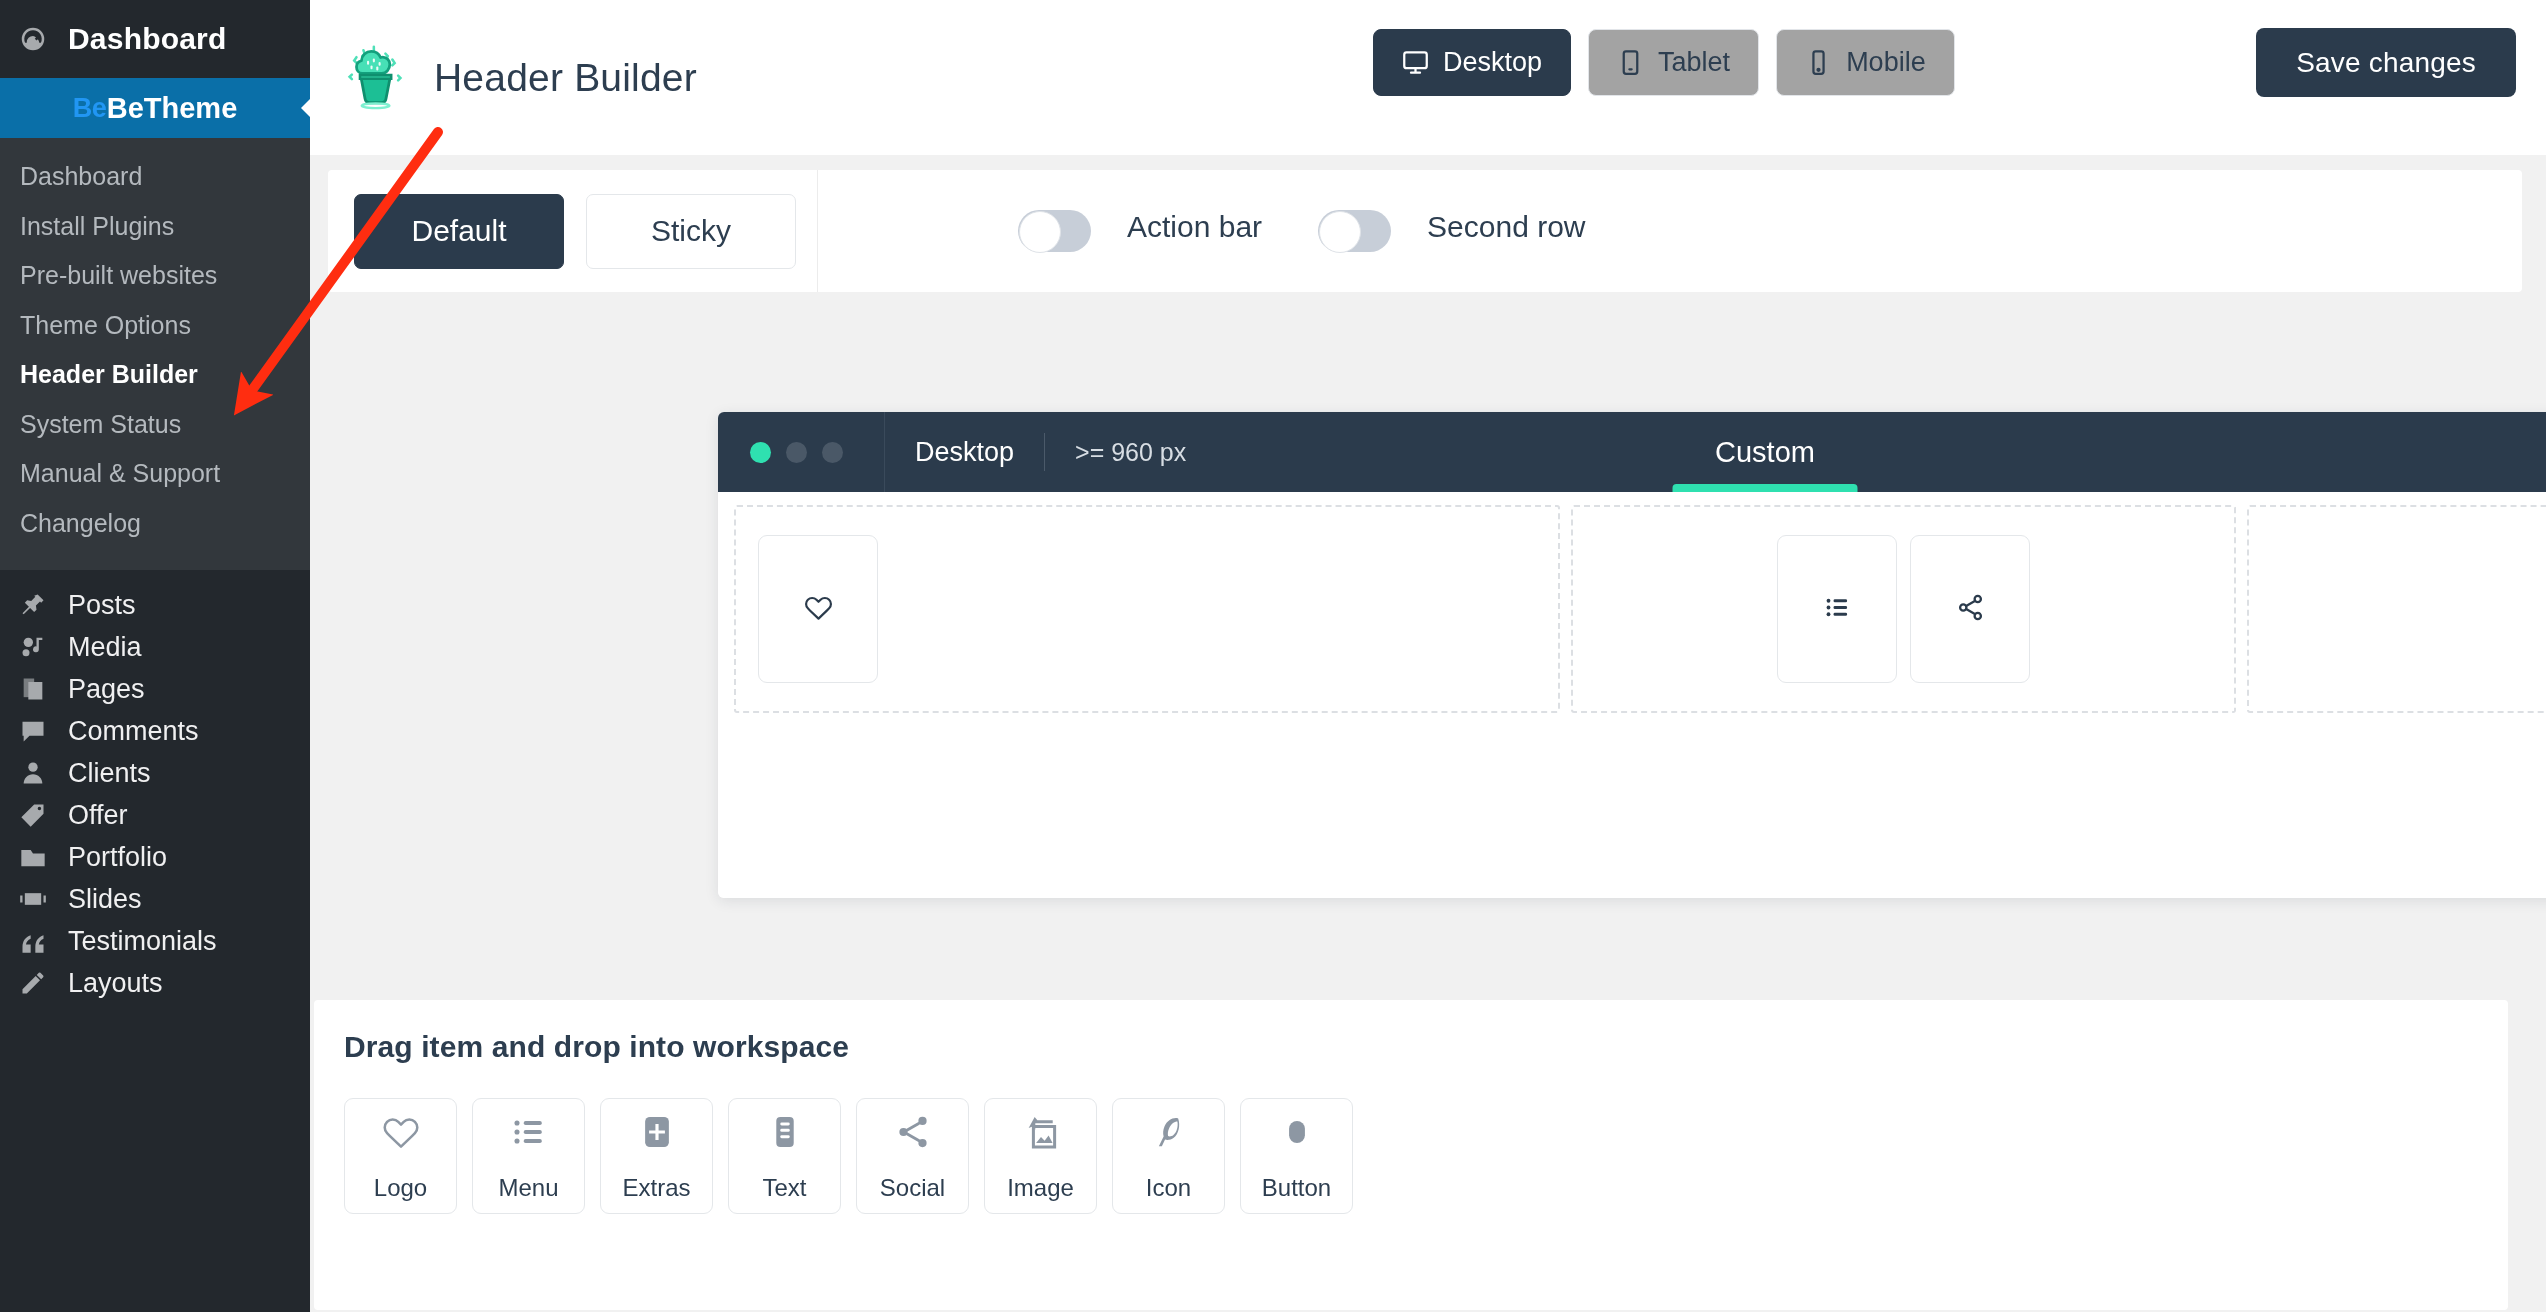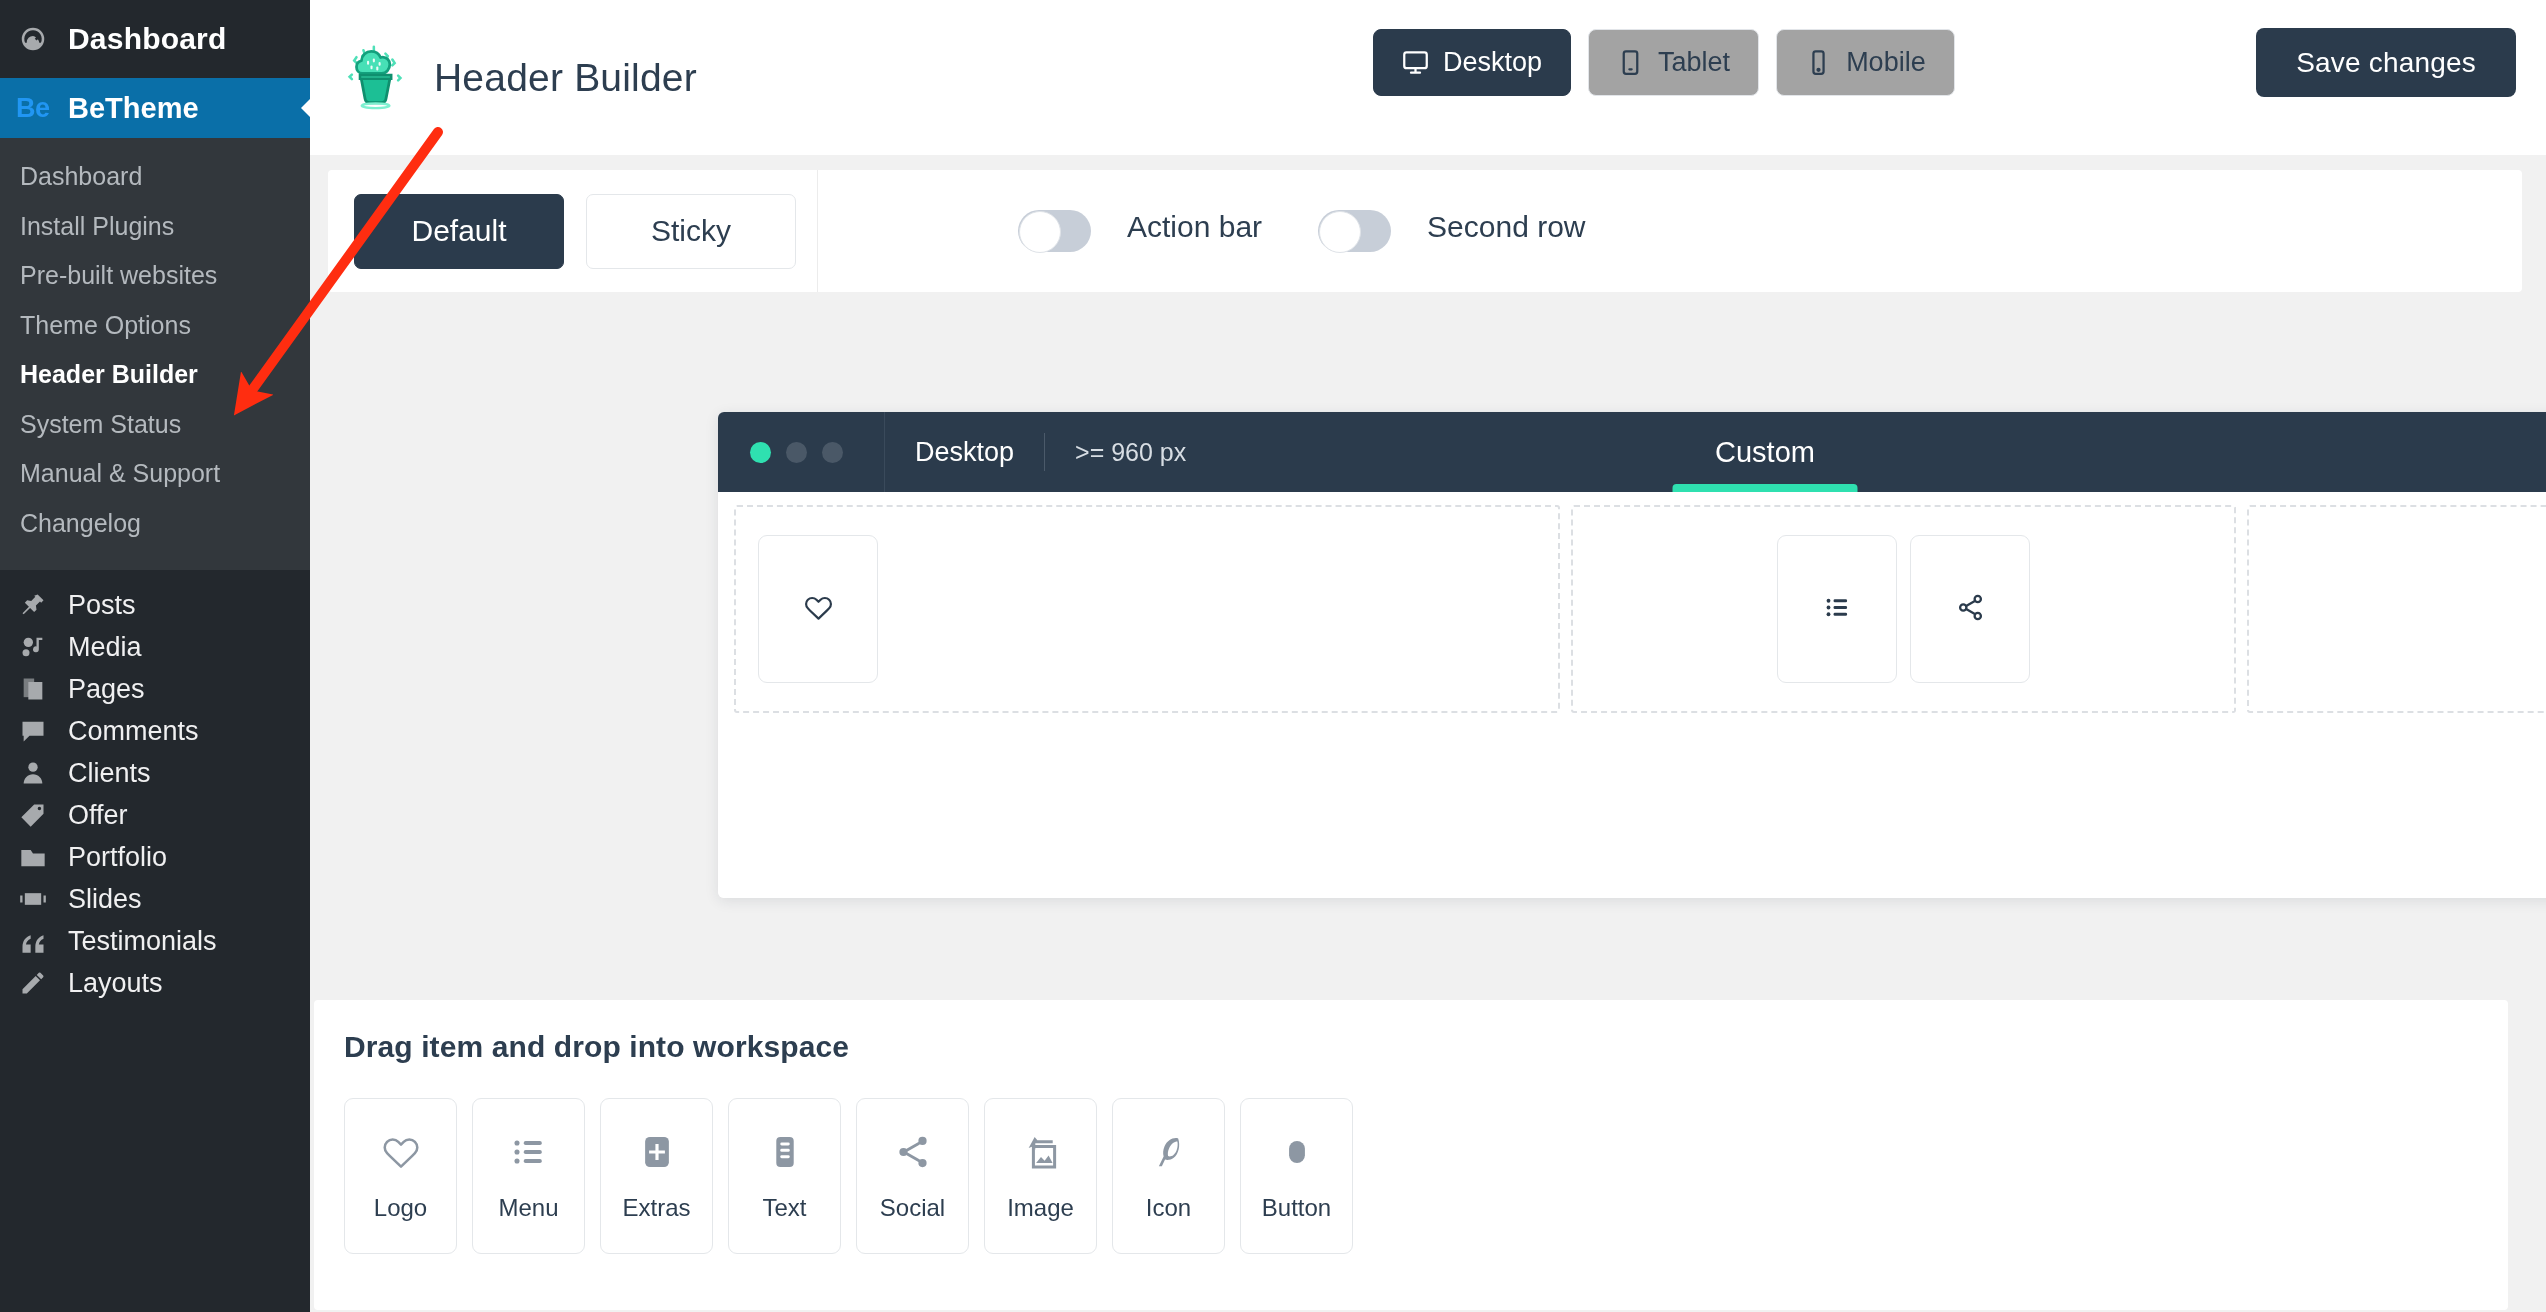--- a/index.html
+++ b/index.html
@@ -23,21 +23,21 @@
     height: 78px; display: flex; align-items: center;
     padding-left: 16px; gap: 18px;
     background: #23282d;
   }
   .wp-top .wp-label { color: #ffffff; font-size: 30px; font-weight: 600; letter-spacing: .2px; }
   .wp-icon { width: 34px; height: 34px; display: flex; align-items: center; justify-content: center; color: #a7aaad; flex: 0 0 34px; }
   .wp-icon svg { display: block; }
 
   .betheme-row {
     height: 60px; background: #0a6fa8; display: flex; align-items: center;
-    padding-left: 16px; gap: 18px; position: relative;
+    position: relative; justify-content: center;
   }
   .betheme-row::after {
     content: ""; position: absolute; right: -1px; top: 50%;
     transform: translateY(-50%);
     border-style: solid; border-width: 10px 10px 10px 0;
     border-color: transparent #ffffff transparent transparent;
   }
   .be-logo { width: 34px; flex: 0 0 34px; color: #2196f3; font-weight: 700; font-size: 27px; line-height: 1; letter-spacing: -.5px;}
   .betheme-row .wp-label { color: #fff; font-size: 29px; font-weight: 700; }
 
@@ -157,21 +157,21 @@
   
   .drag-panel {
     position: absolute; left: 4px; top: 1000px;
     width: 2194px; height: 310px;
     background: #ffffff; border-radius: 4px;
     padding: 30px 30px 0 30px;
   }
   .drag-title { font-size: 30px; color: #2d3e50; font-weight: 700; letter-spacing: .1px; }
   .palette { display: flex; gap: 15px; margin-top: 34px; }
   .pal-item {
-    width: 113px; height: 156px; border: 1px solid #e4e7ea; border-radius: 9px;
+    width: 113px; height: 116px; border: 1px solid #e4e7ea; border-radius: 9px;
     background: #ffffff; display: flex; flex-direction: column;
     align-items: center; justify-content: center; gap: 20px; cursor: grab;
   }
   .pal-icon { color: #8d97a3; display: flex; align-items: center; justify-content: center; height: 44px; }
   .pal-label { font-size: 24px; color: #2d3e50; }
 
   
   #annotation { position: absolute; left: 0; top: 0; width: 2546px; height: 1312px; pointer-events: none; }
 </style>
 </head>

